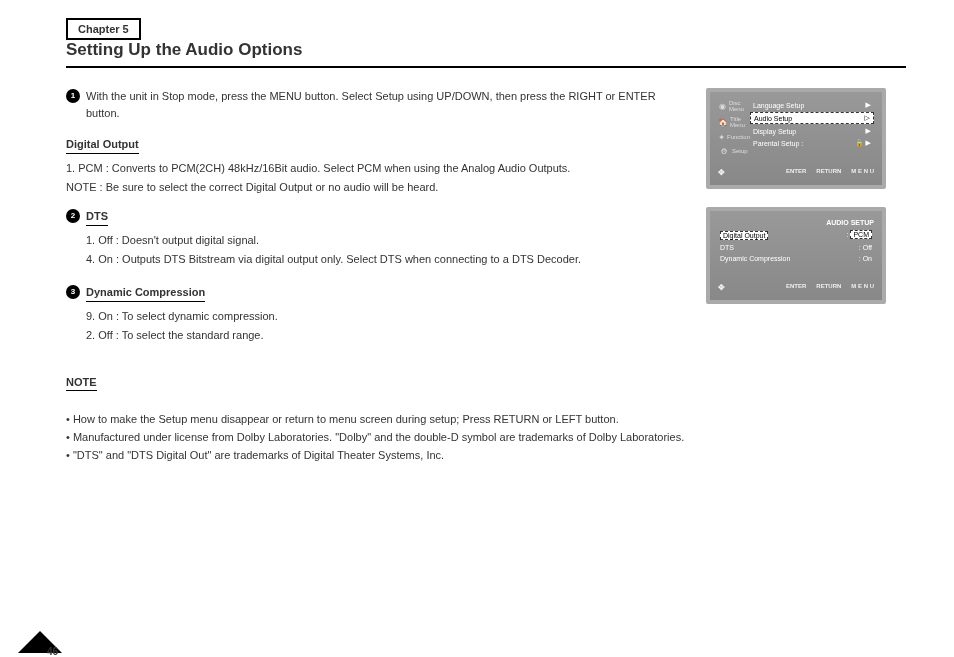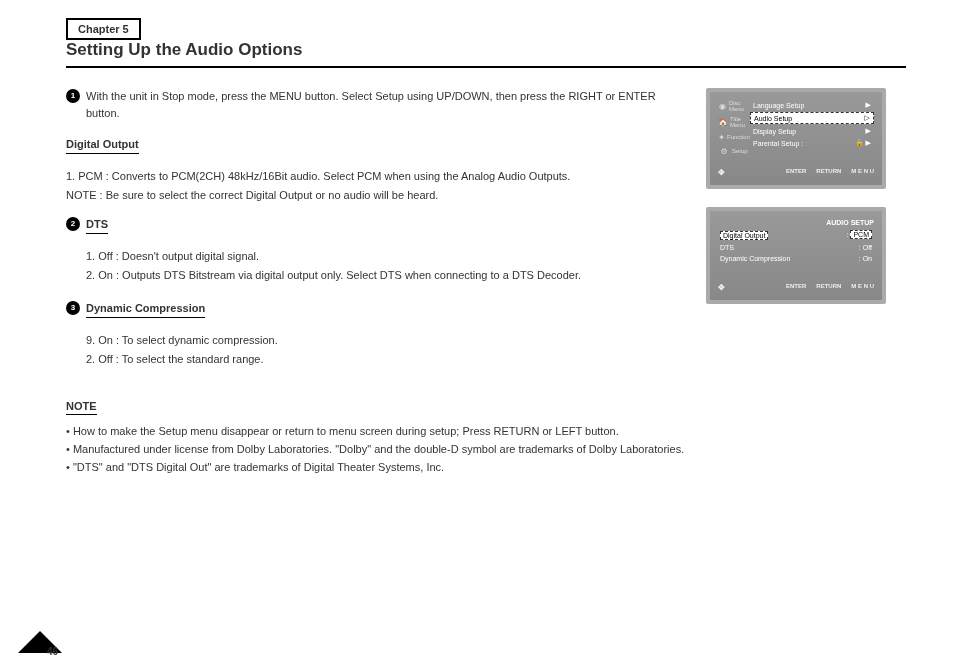--- a/index.html
+++ b/index.html
@@ -62,24 +62,24 @@
   display: flex;
   align-items: center;
   justify-content: center;
   flex-shrink: 0;
   margin-right: 6px;
   margin-top: 1px;
 }
 .step-text { flex: 1; font-size: 11px; color: #333; line-height: 1.55; }
 .option-block { margin-top: 6px; }
 .opt-title { font-weight: bold; font-size: 11px; border-bottom: 1px solid #000; display: inline-block; margin-bottom: 2px; }
-.sub-list { margin-left: 0; margin-top: 12px; }
+.sub-list { margin-left: 0; margin-top: 4px; }
 .sub-list li { list-style: none; font-size: 11px; line-height: 1.55; margin-bottom: 2px; }
 .note-block { margin-top: 28px; }
-.note-title { font-weight: bold; font-size: 11px; border-bottom: 1px solid #000; display: inline-block; margin-bottom: 8px; }
+.note-title { font-weight: bold; font-size: 11px; border-bottom: 1px solid #000; display: inline-block; margin-bottom: 20px; }
 .note-text { font-size: 11px; line-height: 1.6; color: #333; }
 
 
 .panel {
   width: 180px;
   border: 4px solid #aaa;
   background: linear-gradient(#999, #888);
   padding: 8px;
   margin-bottom: 18px;
   font-size: 7px;
@@ -204,21 +204,21 @@
             <li>NOTE : Be sure to select the correct Digital Output or no audio will be heard.</li>
           </ul>
         </div>
 
         <div class="step" style="margin-top:12px;">
           <div class="step-num">2</div>
           <div class="step-text">
             <div class="opt-title">DTS</div>
             <ul class="sub-list">
               <li>1. Off : Doesn't output digital signal.</li>
-              <li>2. On : Outputs DTS Bitstream via digital output only. Select DTS when connecting to a DTS Decoder.</li>
+              <li>4. On : Outputs DTS Bitstream via digital output only. Select DTS when connecting to a DTS Decoder.</li>
             </ul>
           </div>
         </div>
 
         <div class="step">
           <div class="step-num">3</div>
           <div class="step-text">
             <div class="opt-title">Dynamic Compression</div>
             <ul class="sub-list">
               <li>9. On : To select dynamic compression.</li>

